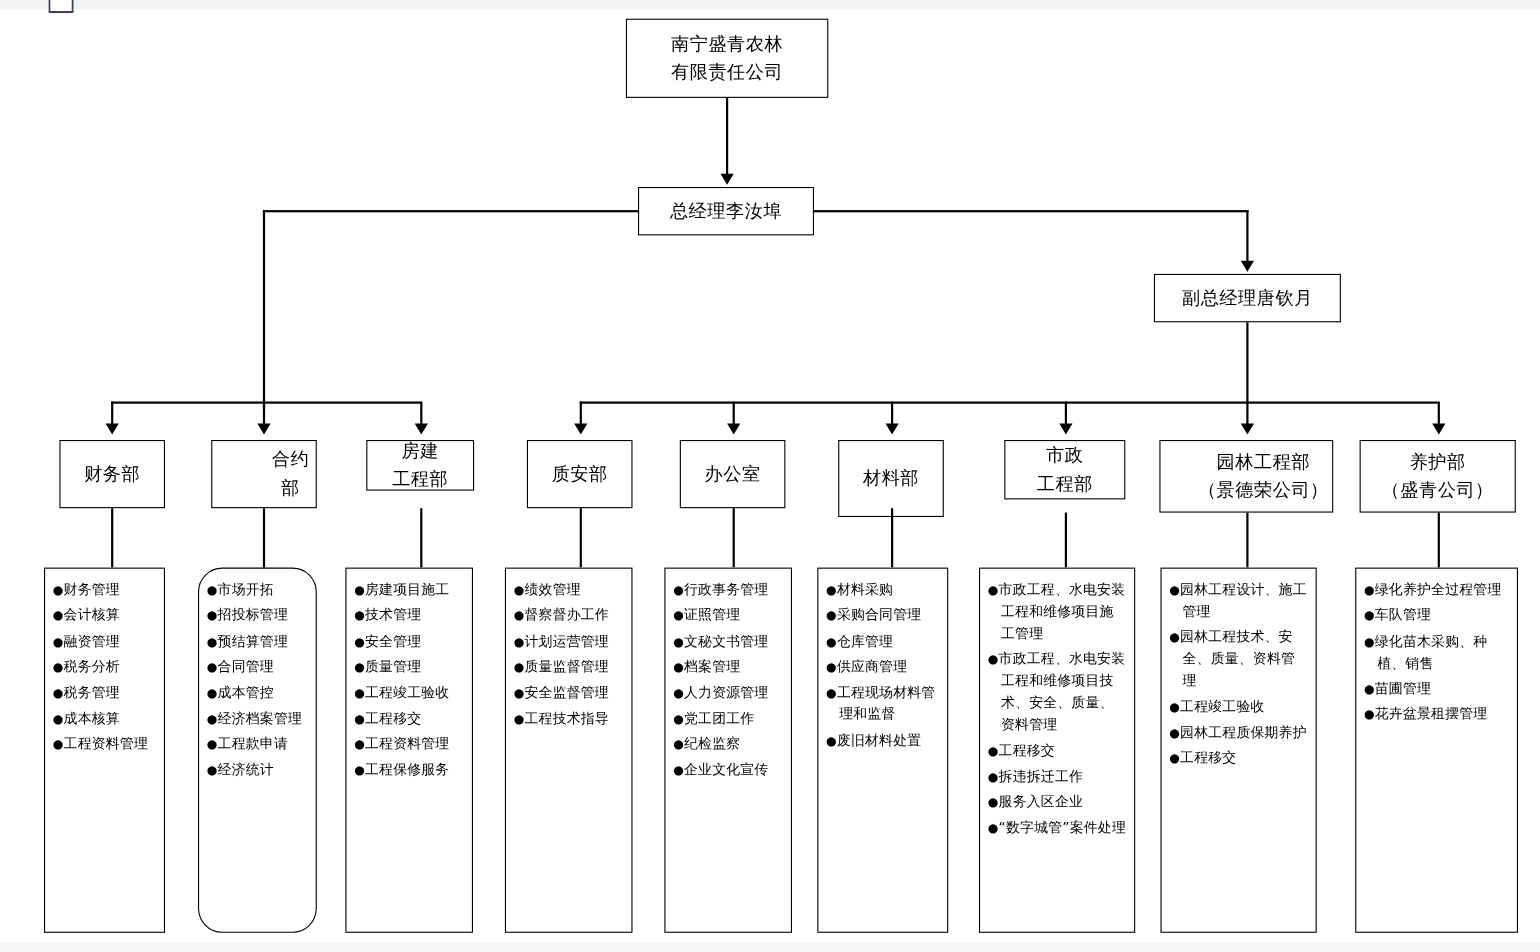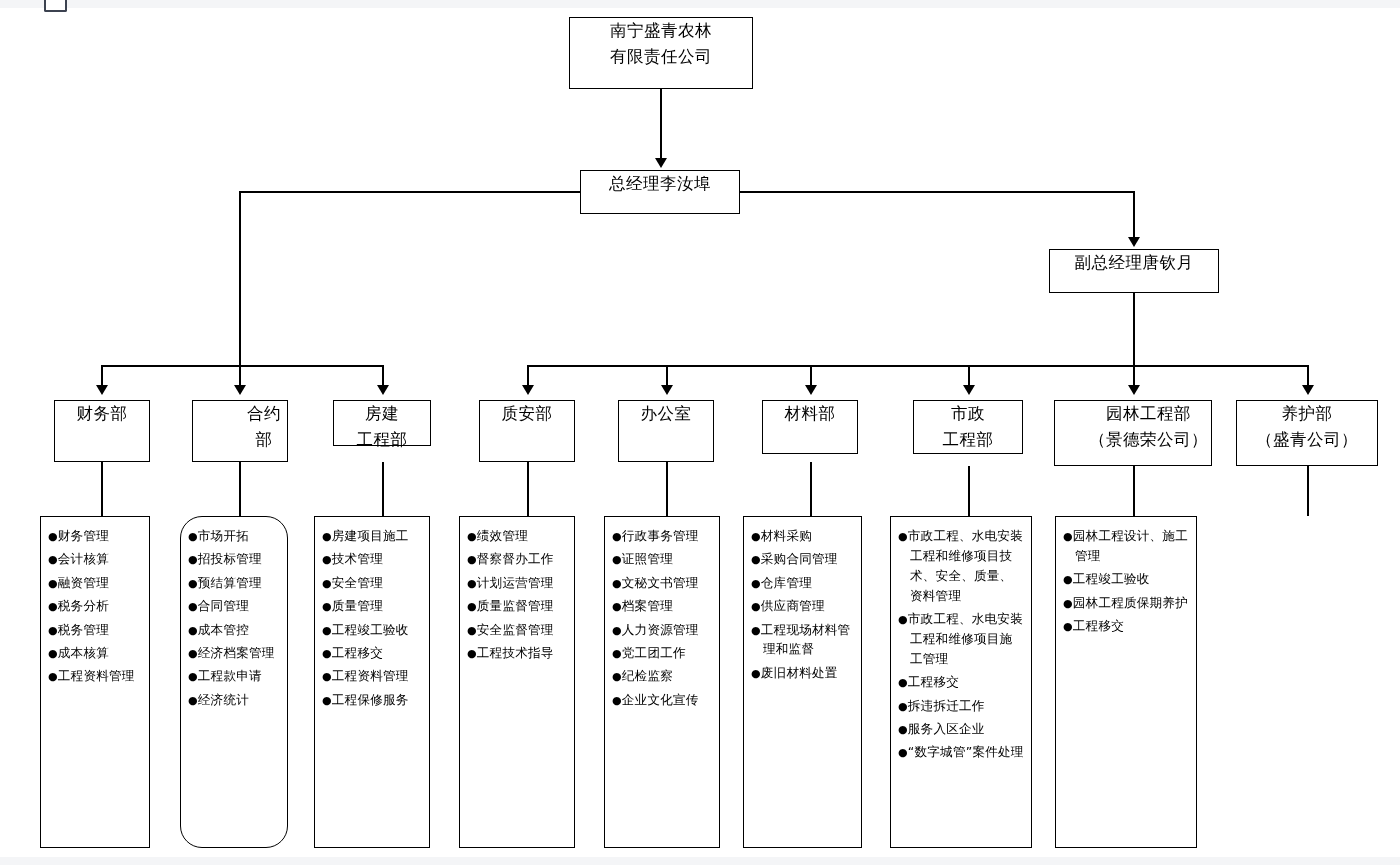--- a/index.html
+++ b/index.html
@@ -20,21 +20,21 @@
            border-bottom-left-radius:2px;border-bottom-right-radius:2px;}
   .bottom-strip{position:absolute;left:0;top:857px;width:1400px;height:8px;background:#f4f5f7;}
 
   
   .box{
     position:absolute;
     border:1.6px solid #000;
     background:#fff;
     box-sizing:border-box;
     display:flex;
-    align-items:flex-start;
+    align-items:center;
     justify-content:center;
     text-align:center;
     line-height:1.55;
     font-size:16.5px;
     letter-spacing:0.5px;
   }
   .box .lines{width:100%;}
   .box .ln{display:block;}
 
   
@@ -154,21 +154,21 @@
       <span class="ln">质安部</span>
 
     </span>
   </div>
   <div class="box" style="left:618px;top:400px;width:96px;height:62px;">
     <span class="lines">
       <span class="ln">办公室</span>
 
     </span>
   </div>
-  <div class="box" style="left:762px;top:400px;width:96px;height:54px;">
+  <div class="box" style="left:762px;top:400px;width:96px;height:70px;">
     <span class="lines">
       <span class="ln">材料部</span>
 
     </span>
   </div>
   <div class="box" style="left:913px;top:400px;width:110px;height:54px;">
     <span class="lines">
       <span class="ln">市政</span>
       <span class="ln">工程部</span>
     </span>
@@ -258,30 +258,40 @@
         <li><span class="bul">●</span><span>材料采购</span></li>
         <li><span class="bul">●</span><span>采购合同管理</span></li>
         <li><span class="bul">●</span><span>仓库管理</span></li>
         <li><span class="bul">●</span><span>供应商管理</span></li>
         <li><span class="bul">●</span><span>工程现场材料管理和监督</span></li>
         <li><span class="bul">●</span><span>废旧材料处置</span></li>
       </ul>
   </div>
   <div class="listbox" style="left:890px;top:516px;width:142px;height:332px;">
     <ul>
+        <li><span class="bul">●</span><span>市政工程、水电安装工程和维修项目施工管理</span></li>
         <li><span class="bul">●</span><span>市政工程、水电安装工程和维修项目技术、安全、质量、资料管理</span></li>
-        <li><span class="bul">●</span><span>市政工程、水电安装工程和维修项目施工管理</span></li>
         <li><span class="bul">●</span><span>工程移交</span></li>
         <li><span class="bul">●</span><span>拆违拆迁工作</span></li>
         <li><span class="bul">●</span><span>服务入区企业</span></li>
         <li><span class="bul">●</span><span>“数字城管”案件处理</span></li>
       </ul>
   </div>
   <div class="listbox" style="left:1055px;top:516px;width:142px;height:332px;">
     <ul>
         <li><span class="bul">●</span><span>园林工程设计、施工管理</span></li>
+        <li><span class="bul">●</span><span>园林工程技术、安全、质量、资料管理</span></li>
         <li><span class="bul">●</span><span>工程竣工验收</span></li>
         <li><span class="bul">●</span><span>园林工程质保期养护</span></li>
         <li><span class="bul">●</span><span>工程移交</span></li>
       </ul>
   </div>
+  <div class="listbox" style="left:1232px;top:516px;width:148px;height:332px;">
+    <ul>
+        <li><span class="bul">●</span><span>绿化养护全过程管理</span></li>
+        <li><span class="bul">●</span><span>车队管理</span></li>
+        <li><span class="bul">●</span><span>绿化苗木采购、种植、销售</span></li>
+        <li><span class="bul">●</span><span>苗圃管理</span></li>
+        <li><span class="bul">●</span><span>花卉盆景租摆管理</span></li>
+      </ul>
+  </div>
 
 </div>
 
 </body></html>

